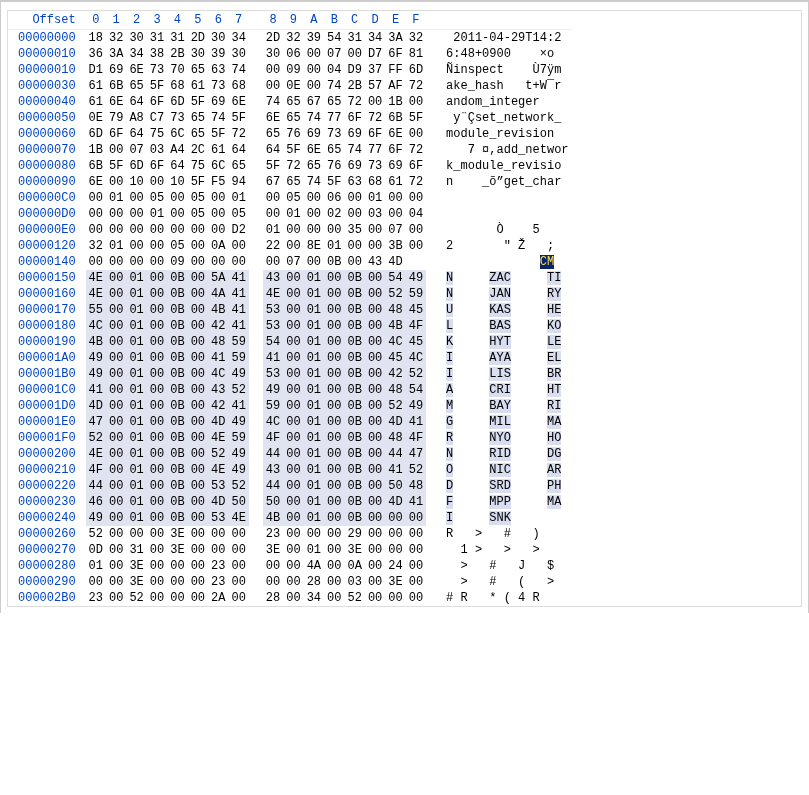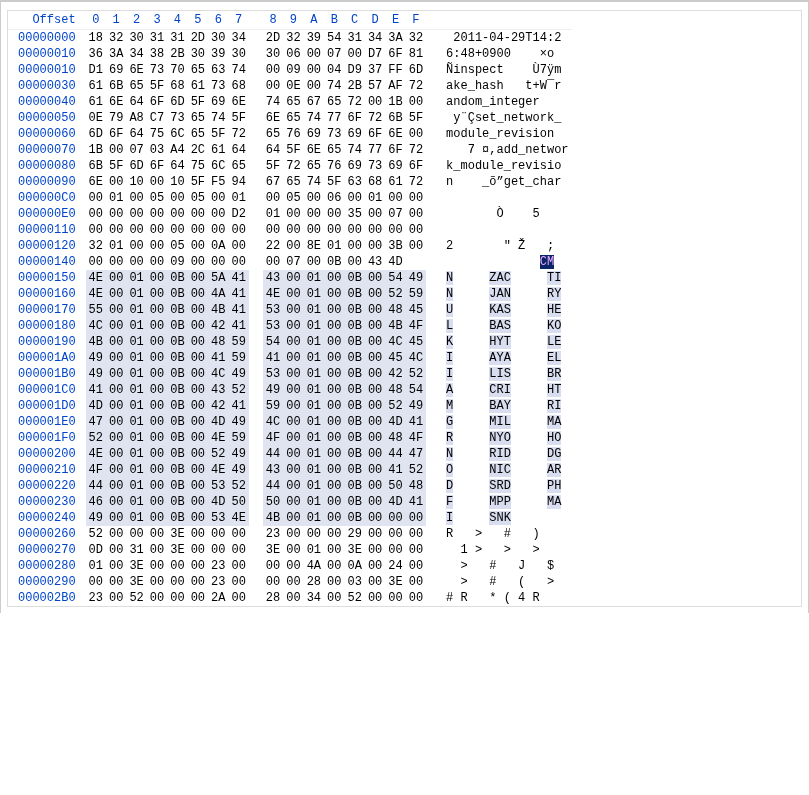--- a/index.html
+++ b/index.html
@@ -8,21 +8,21 @@
   table{border-collapse:collapse;}
   th{color:#0044cc;font-weight:normal;text-align:center;padding:2px 3px;border-bottom:1px solid #eee;}
   th.ofs{text-align:right;padding-right:10px;padding-left:10px;}
   td{padding:1px 3px;white-space:pre;}
   td.ofs{color:#0044cc;text-align:right;padding-right:10px;padding-left:10px;margin-left:45px;}
   td.hx{color:#000;text-align:center;font-family:Consolas,"Courier New",monospace;}
   td.gap{width:8px;}
   td.asc{color:#000;padding-left:6px;}
   .hl-hx{background:#e0e4f0;}
   .hl-asc{background:#d8ddf0;}
-  .cur-asc{background:#0a246a;color:#f0abfc;}
+  .cur-asc{background:#0a246a;color:#fde047;}
 </style>
 </head>
 <body>
 
 <div class="wrap">
 <div class="inner">
 <table>
  <thead>
   <tr>
    <th class="ofs">Offset</th>
@@ -284,62 +284,62 @@
             <td class="hx">00</td>
             <td class="hx">06</td>
             <td class="hx">00</td>
             <td class="hx">01</td>
             <td class="hx">00</td>
             <td class="hx">00</td>
             <td class="gap"></td>
             <td class="asc">                </td>
           </tr>
           <tr>
+            <td class="ofs">000000D0</td>
+            <td class="hx">00</td>
+            <td class="hx">00</td>
+            <td class="hx">00</td>
+            <td class="hx">01</td>
+            <td class="hx">00</td>
+            <td class="hx">05</td>
+            <td class="hx">00</td>
+            <td class="hx">05</td>
+            <td class="gap"></td>
+            <td class="hx">00</td>
+            <td class="hx">01</td>
+            <td class="hx">00</td>
+            <td class="hx">02</td>
+            <td class="hx">00</td>
+            <td class="hx">03</td>
+            <td class="hx">00</td>
+            <td class="hx">04</td>
+            <td class="gap"></td>
+            <td class="asc">                </td>
+          </tr>
+          <tr>
             <td class="ofs">000000E0</td>
             <td class="hx">00</td>
             <td class="hx">00</td>
             <td class="hx">00</td>
             <td class="hx">00</td>
             <td class="hx">00</td>
             <td class="hx">00</td>
             <td class="hx">00</td>
             <td class="hx">D2</td>
             <td class="gap"></td>
             <td class="hx">01</td>
             <td class="hx">00</td>
             <td class="hx">00</td>
             <td class="hx">00</td>
             <td class="hx">35</td>
             <td class="hx">00</td>
             <td class="hx">07</td>
             <td class="hx">00</td>
             <td class="gap"></td>
             <td class="asc">       Ò    5   </td>
-          </tr>
-          <tr>
-            <td class="ofs">00000110</td>
-            <td class="hx">00</td>
-            <td class="hx">00</td>
-            <td class="hx">00</td>
-            <td class="hx">00</td>
-            <td class="hx">00</td>
-            <td class="hx">00</td>
-            <td class="hx">00</td>
-            <td class="hx">00</td>
-            <td class="gap"></td>
-            <td class="hx">00</td>
-            <td class="hx">00</td>
-            <td class="hx">00</td>
-            <td class="hx">00</td>
-            <td class="hx">00</td>
-            <td class="hx">00</td>
-            <td class="hx">00</td>
-            <td class="hx">00</td>
-            <td class="gap"></td>
-            <td class="asc">                </td>
           </tr>
           <tr>
             <td class="ofs">00000120</td>
             <td class="hx">32</td>
             <td class="hx">01</td>
             <td class="hx">00</td>
             <td class="hx">00</td>
             <td class="hx">05</td>
             <td class="hx">00</td>
             <td class="hx">0A</td>

